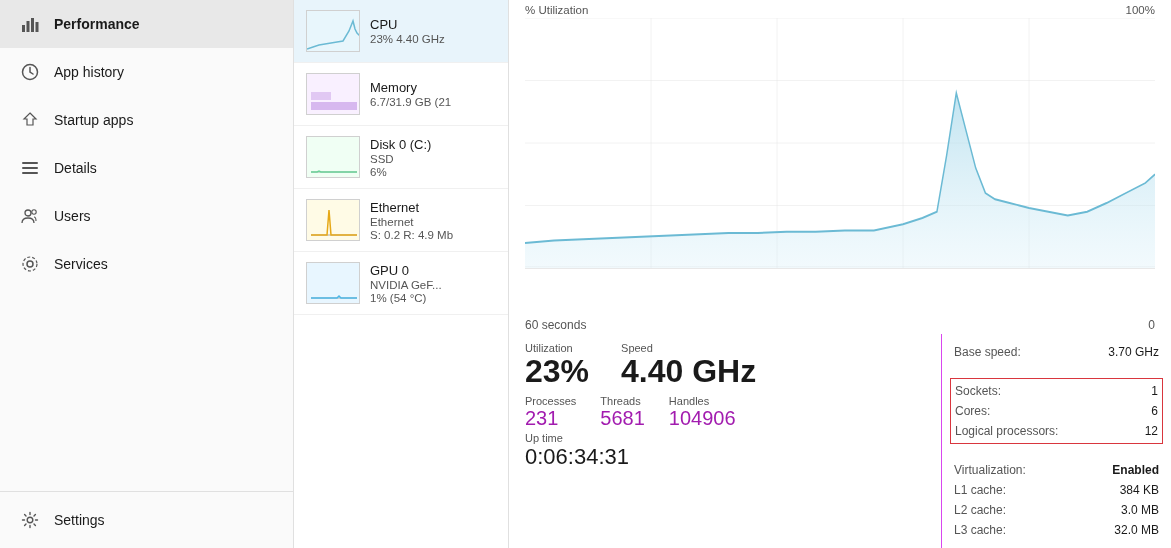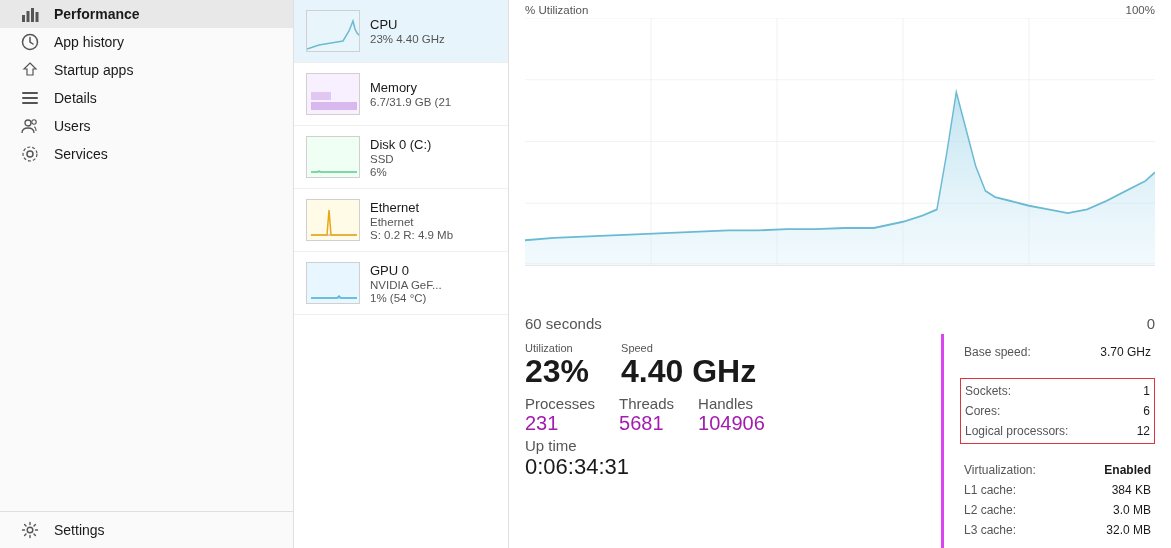--- a/index.html
+++ b/index.html
@@ -20,21 +20,21 @@
       background: #fafafa;
       border-right: 1px solid #e0e0e0;
       display: flex;
       flex-direction: column;
       height: 548px;
       flex-shrink: 0;
     }
     .sidebar-item {
       display: flex;
       align-items: center;
-      padding: 4px 20px;
+      padding: 14px 20px;
       cursor: pointer;
       gap: 14px;
       font-size: 14px;
       color: #1a1a1a;
     }
     .sidebar-item.active {
       background: #e8e8e8;
       font-weight: 600;
     }
     .sidebar-icon {
@@ -127,21 +127,21 @@
       min-height: 0;
     }
     .chart-svg {
       width: 100%;
       height: 100%;
     }
     .chart-footer {
       display: flex;
       justify-content: space-between;
       padding: 2px 16px;
-      font-size: 15px;
+      font-size: 12px;
       color: #555;
       margin-top: 47px;
     }
 
     
     .stats-section {
       padding: 8px 16px 4px 16px;
       display: flex;
       flex-direction: column;
       gap: 0;
@@ -155,32 +155,32 @@
     .stat-block { display: flex; flex-direction: column; }
     .stat-label { font-size: 11px; color: #555; }
     .stat-value { font-size: 32px; font-weight: 700; color: #1a1a1a; line-height: 1.1; }
 
     .counts-row {
       display: flex;
       gap: 24px;
       margin-top: 2px;
     }
     .count-block { display: flex; flex-direction: column; }
-    .count-label { font-size: 15px; color: #555; }
+    .count-label { font-size: 11px; color: #555; }
     .count-value { font-size: 20px; font-weight: 300; color: #a21caf; }
 
     .uptime-block { margin-top: 2px; }
     .uptime-value { font-size: 22px; font-weight: 300; color: #1a1a1a; }
 
     
     .specs-panel {
       width: 230px;
       flex-shrink: 0;
-      border-left: 3px solid #d946ef;
-      padding: 8px 20px;
+      border-left: 1px solid #d946ef;
+      padding: 8px 12px;
       font-size: 12px;
     }
     .spec-row {
       display: flex;
       justify-content: space-between;
       padding: 3px 0;
       font-size: 12px;
     }
     .spec-label { color: #555; }
     .spec-value { color: #1a1a1a; font-weight: 400; }

